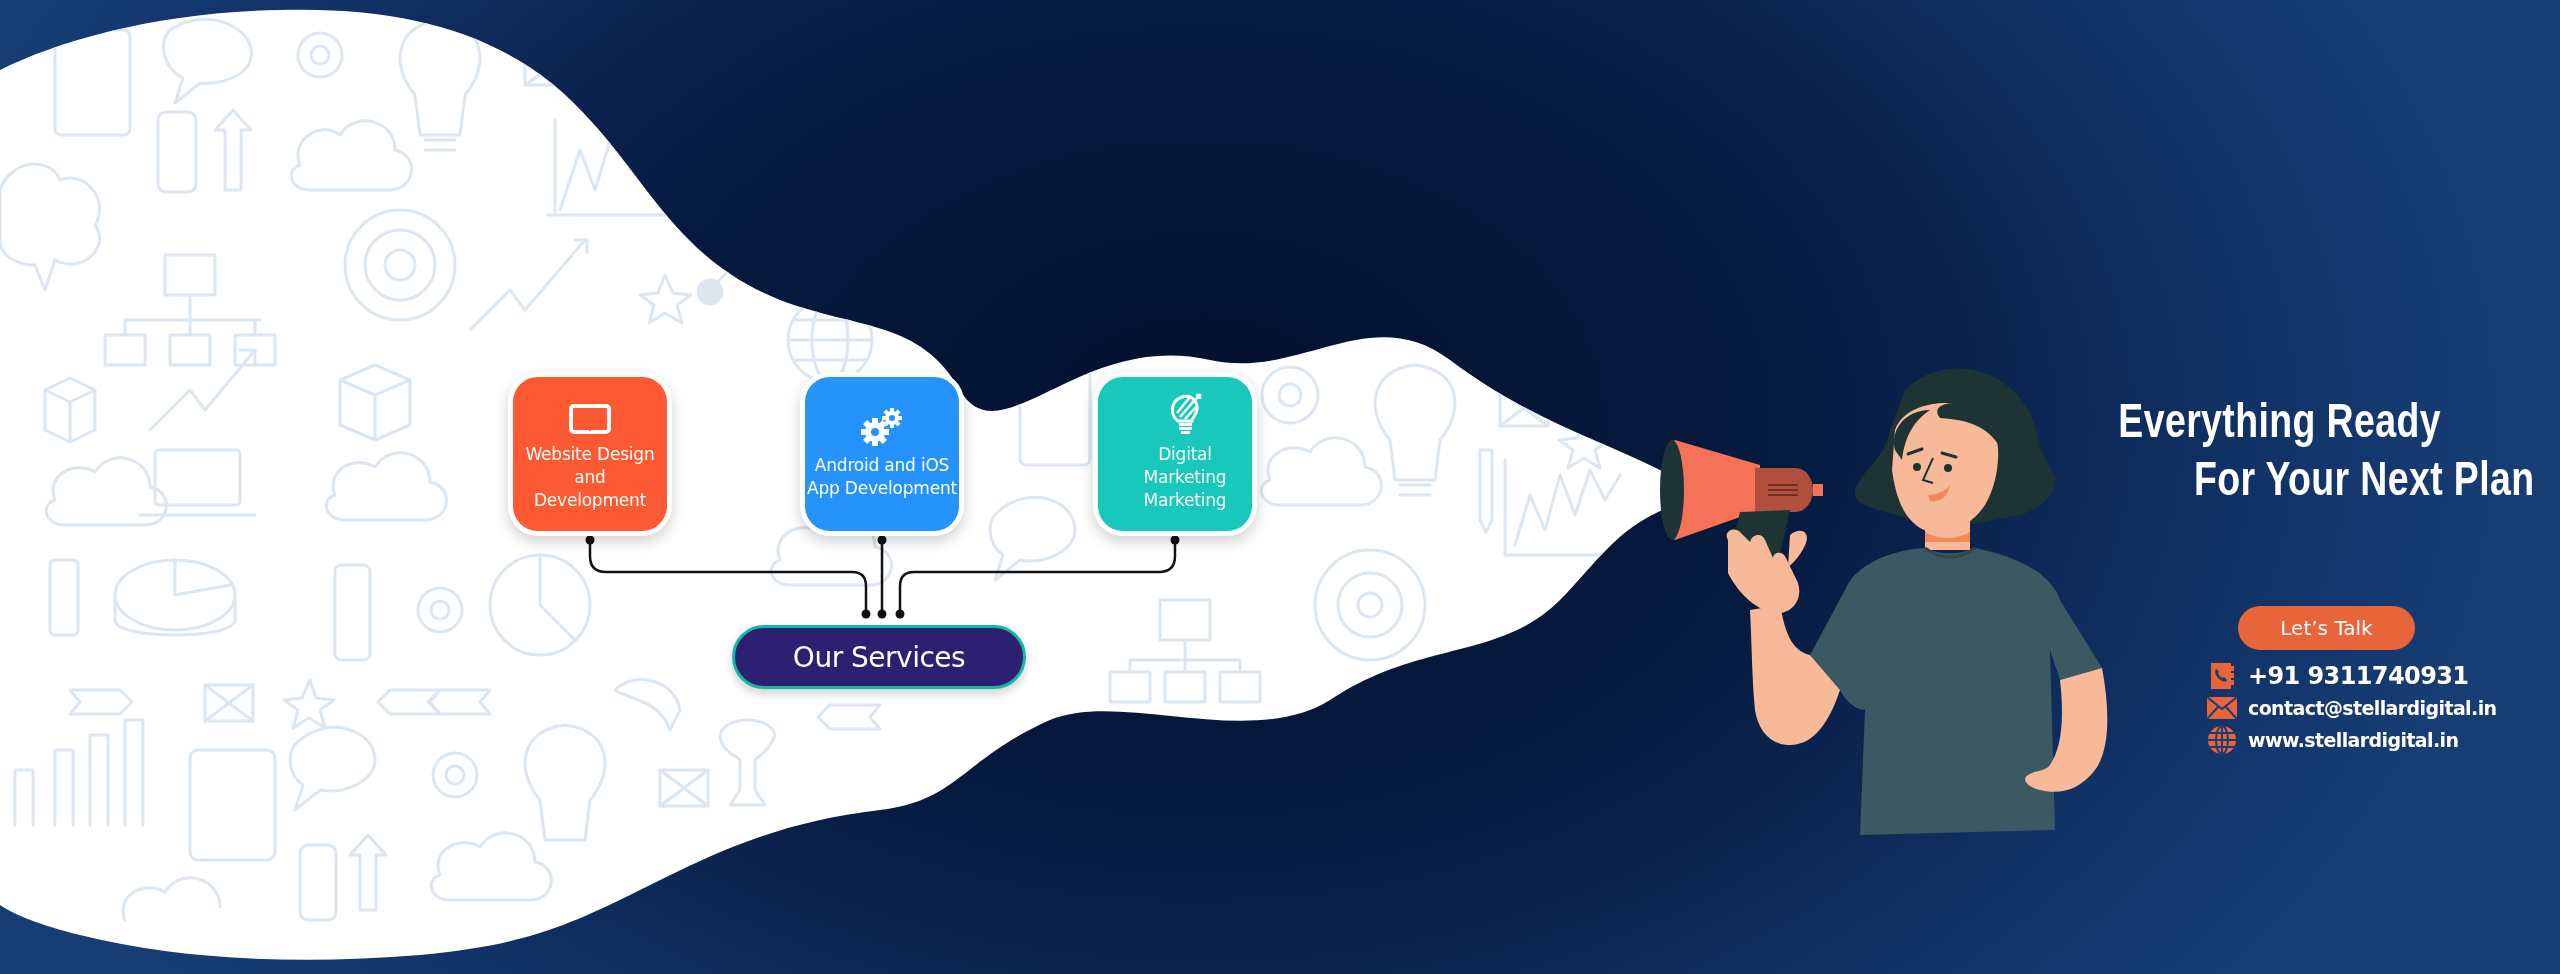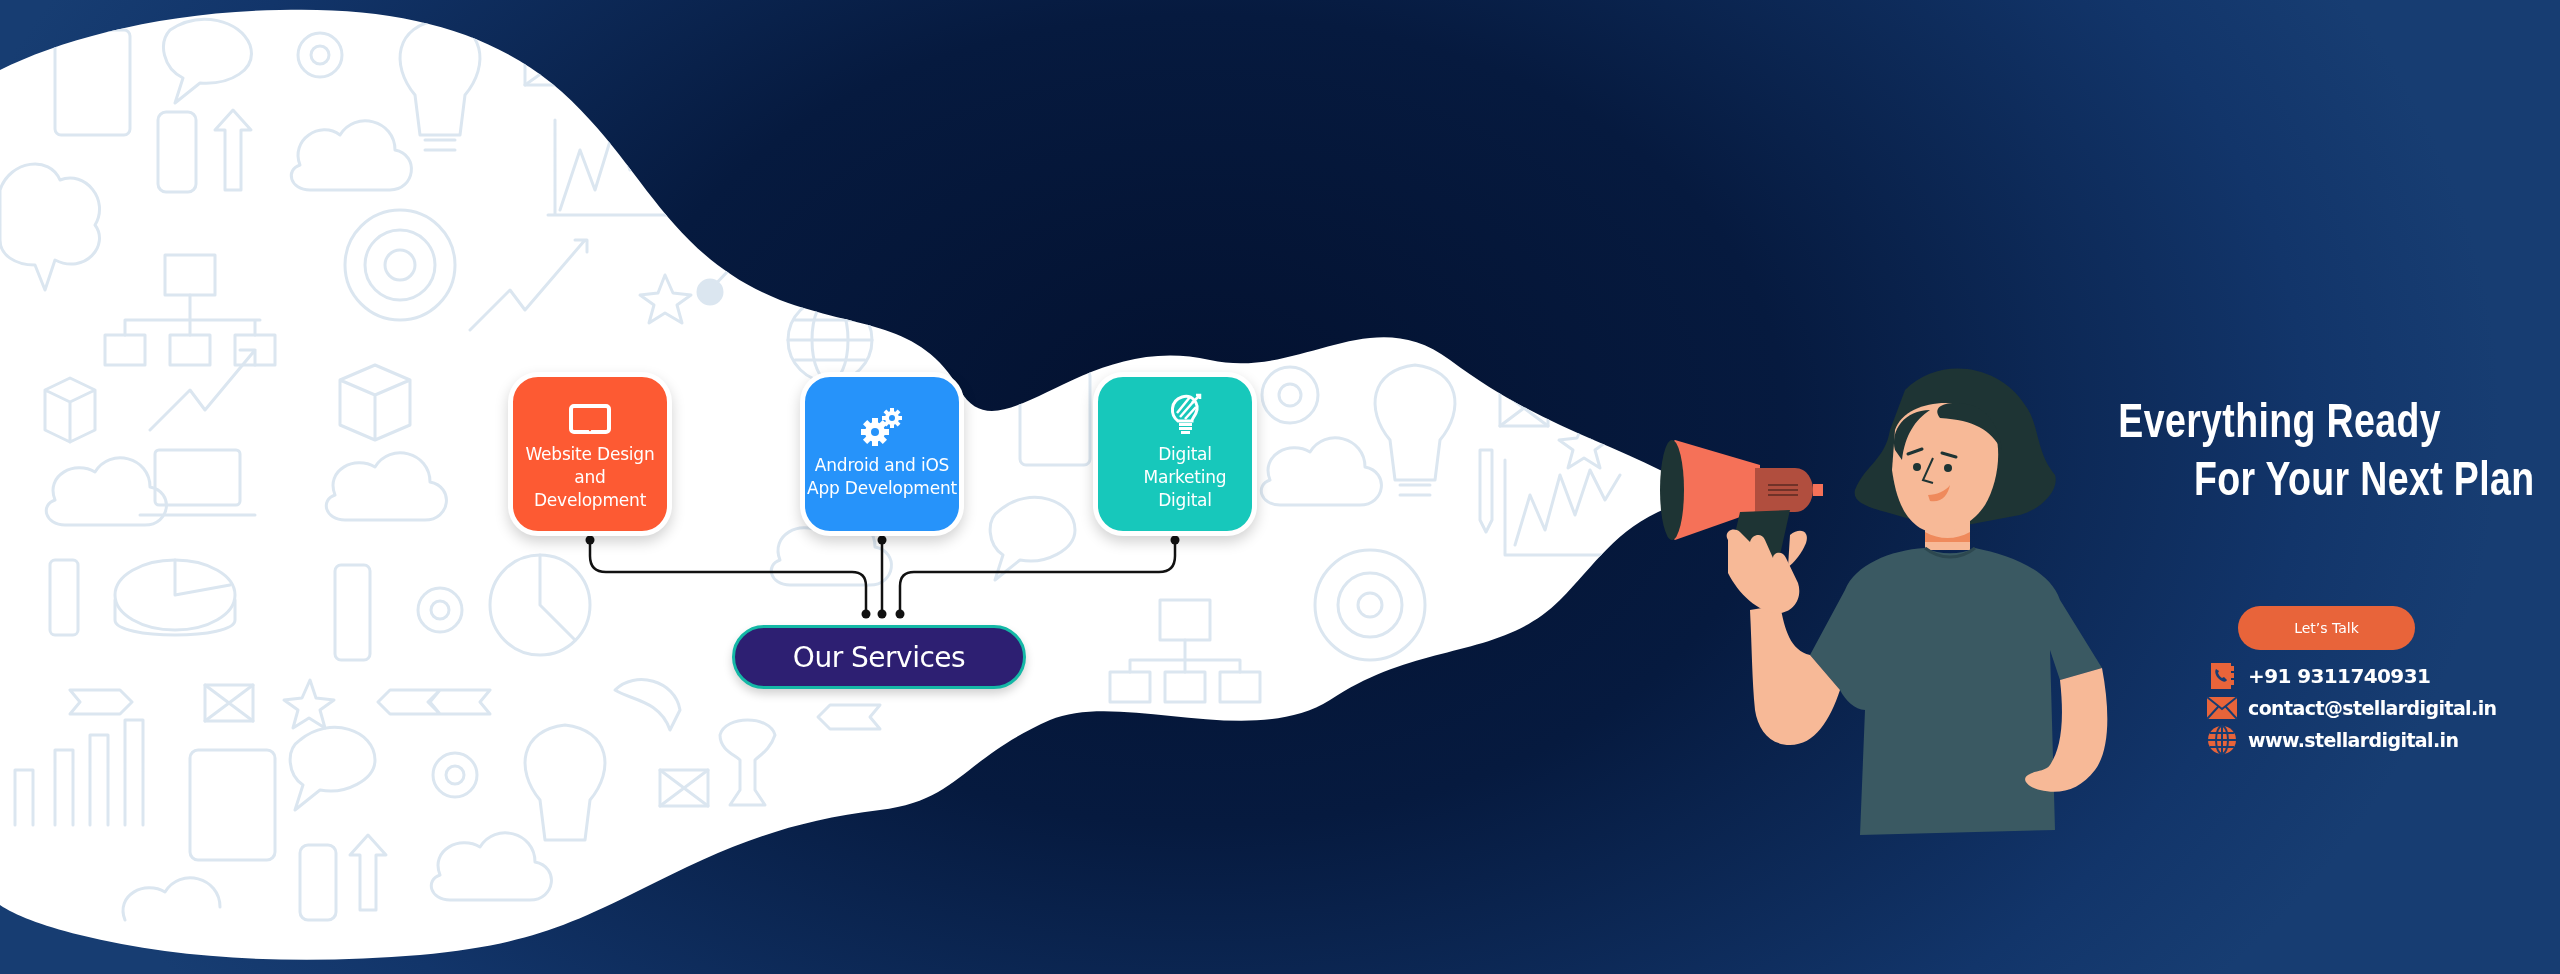--- a/index.html
+++ b/index.html
@@ -62,28 +62,28 @@
     .headline .l1 { display: block; margin-right: 120px; }
     .headline .l2 { display: block; }
 
     .talk-btn {
       position: absolute; left: 2238px; top: 606px;
       width: 177px; height: 44px;
       border-radius: 22px;
       background: #e8643a;
       color: #fff;
       font-family: "DejaVu Sans", sans-serif;
-      font-size: 14px;
+      font-size: 20px;
       display: flex; align-items: center; justify-content: center;
       cursor: pointer;
     }
     .contact { position: absolute; left: 2206px; top: 660px; color: #fff; font-family: "DejaVu Sans", sans-serif; font-weight: bold; }
     .contact .row { display: flex; align-items: center; height: 32px; font-size: 19px; letter-spacing: -0.6px; }
     .contact .row .ic { width: 32px; height: 30px; margin-right: 10px; display: flex; align-items: center; justify-content: center; }
-    .contact .row.phone .txt { font-size: 20px; }
+    .contact .row.phone .txt { font-size: 24px; }
 
     svg.person { position: absolute; left: 1640px; top: 350px; }
   </style>
 </head>
 <body>
 
 <div class="stage">
 
   <svg class="blob" width="2560" height="974" viewBox="0 0 2560 974">
     <defs>
@@ -265,21 +265,21 @@
       <svg width="34" height="42" viewBox="0 0 34 42">
         <path d="M10,28 C2,22 2,8 14,4 C24,1 32,10 28,20 C26,24 24,26 24,28 Z" fill="none" stroke="#fff" stroke-width="3"></path>
         <path d="M9,20 L22,4 M12,24 L26,8 M17,26 L28,14" stroke="#fff" stroke-width="2.5"></path>
         <path d="M24,10 L32,2 M28,2 h4 v4" stroke="#fff" stroke-width="2.5" fill="none"></path>
         <rect x="11" y="30" width="13" height="3" fill="#fff"></rect>
           <rect x="11" y="34" width="13" height="3" fill="#fff"></rect>
           <rect x="13" y="38" width="9" height="3" fill="#fff"></rect>
       </svg>
     </span>
     <span>Digital Marketing</span>
-    <span>Digital</span>
+    <span>Marketing</span>
   </div>
 
   <div class="services-pill">Our Services</div>
 
   <svg class="person" width="480" height="500" viewBox="0 0 480 500">
 
     <path d="M265,40 C300,5 360,15 385,55 C400,75 395,100 415,125 C420,140 400,160 380,165 L300,180 C255,160 210,160 215,140 C225,115 245,110 250,80 Z" fill="#1e3434"></path>
 
     <path d="M285,165 h45 v35 h-45z" fill="#f7b997"></path>
     <path d="M285,182 c15,8 30,8 45,0 v10 h-45z" fill="#ef8a5c"></path>

